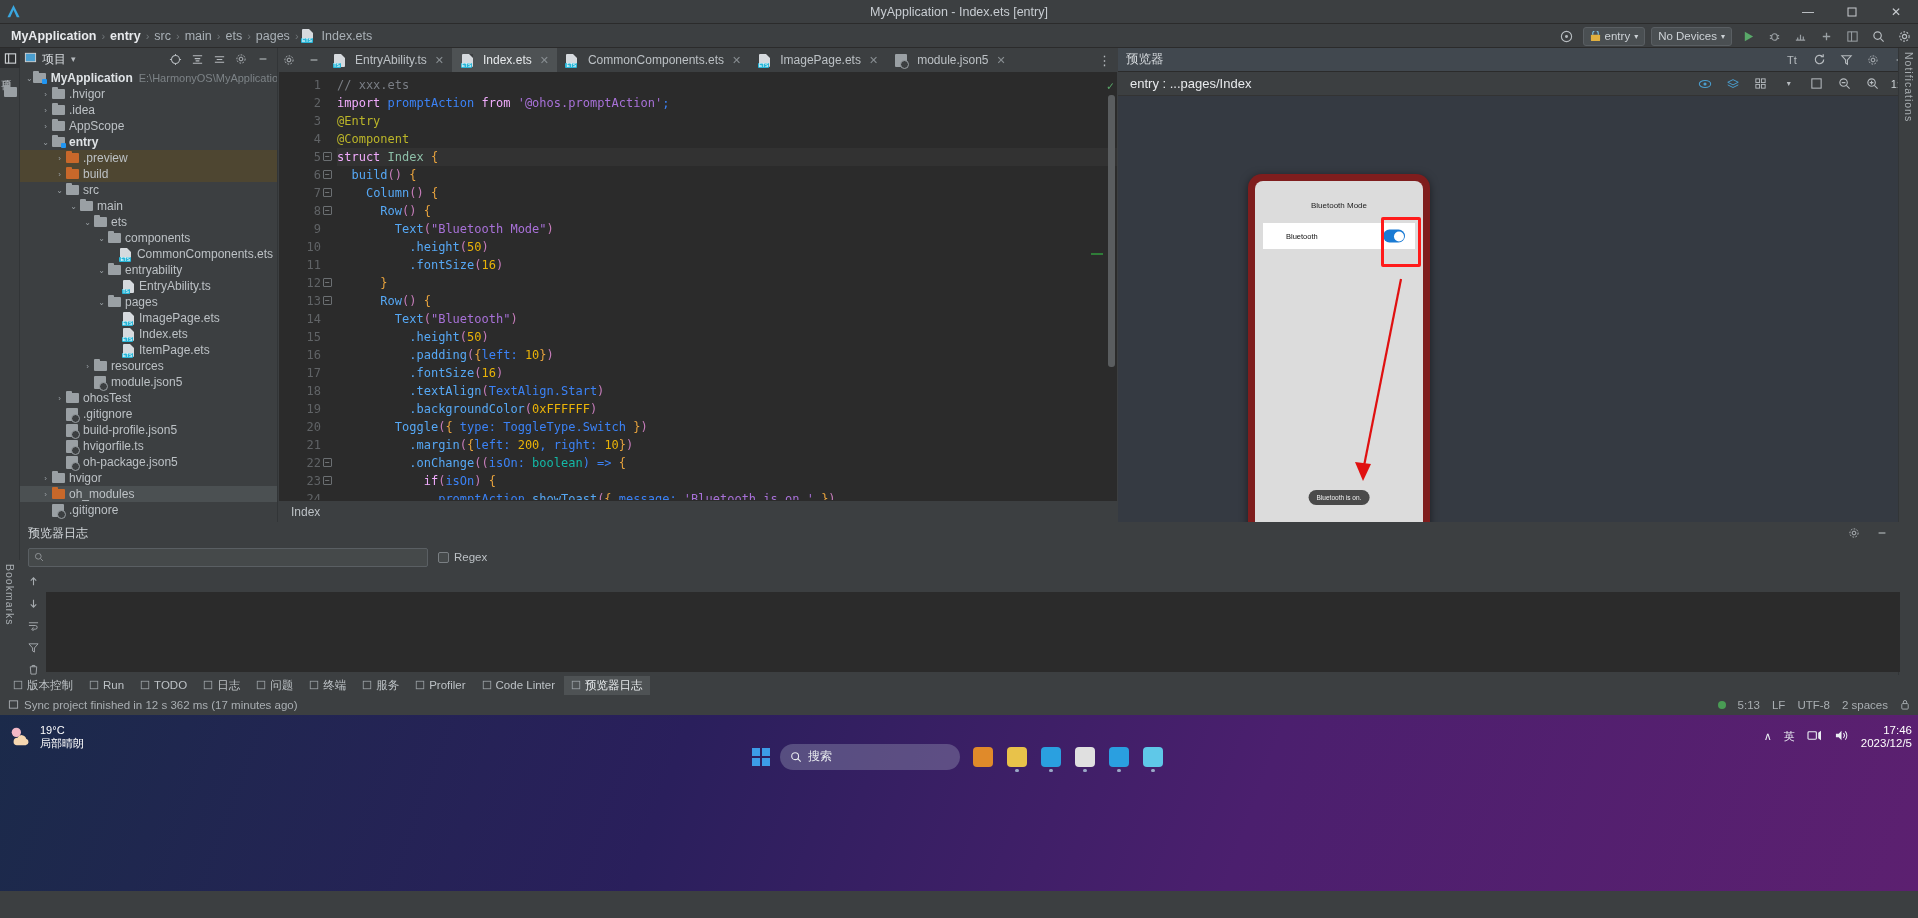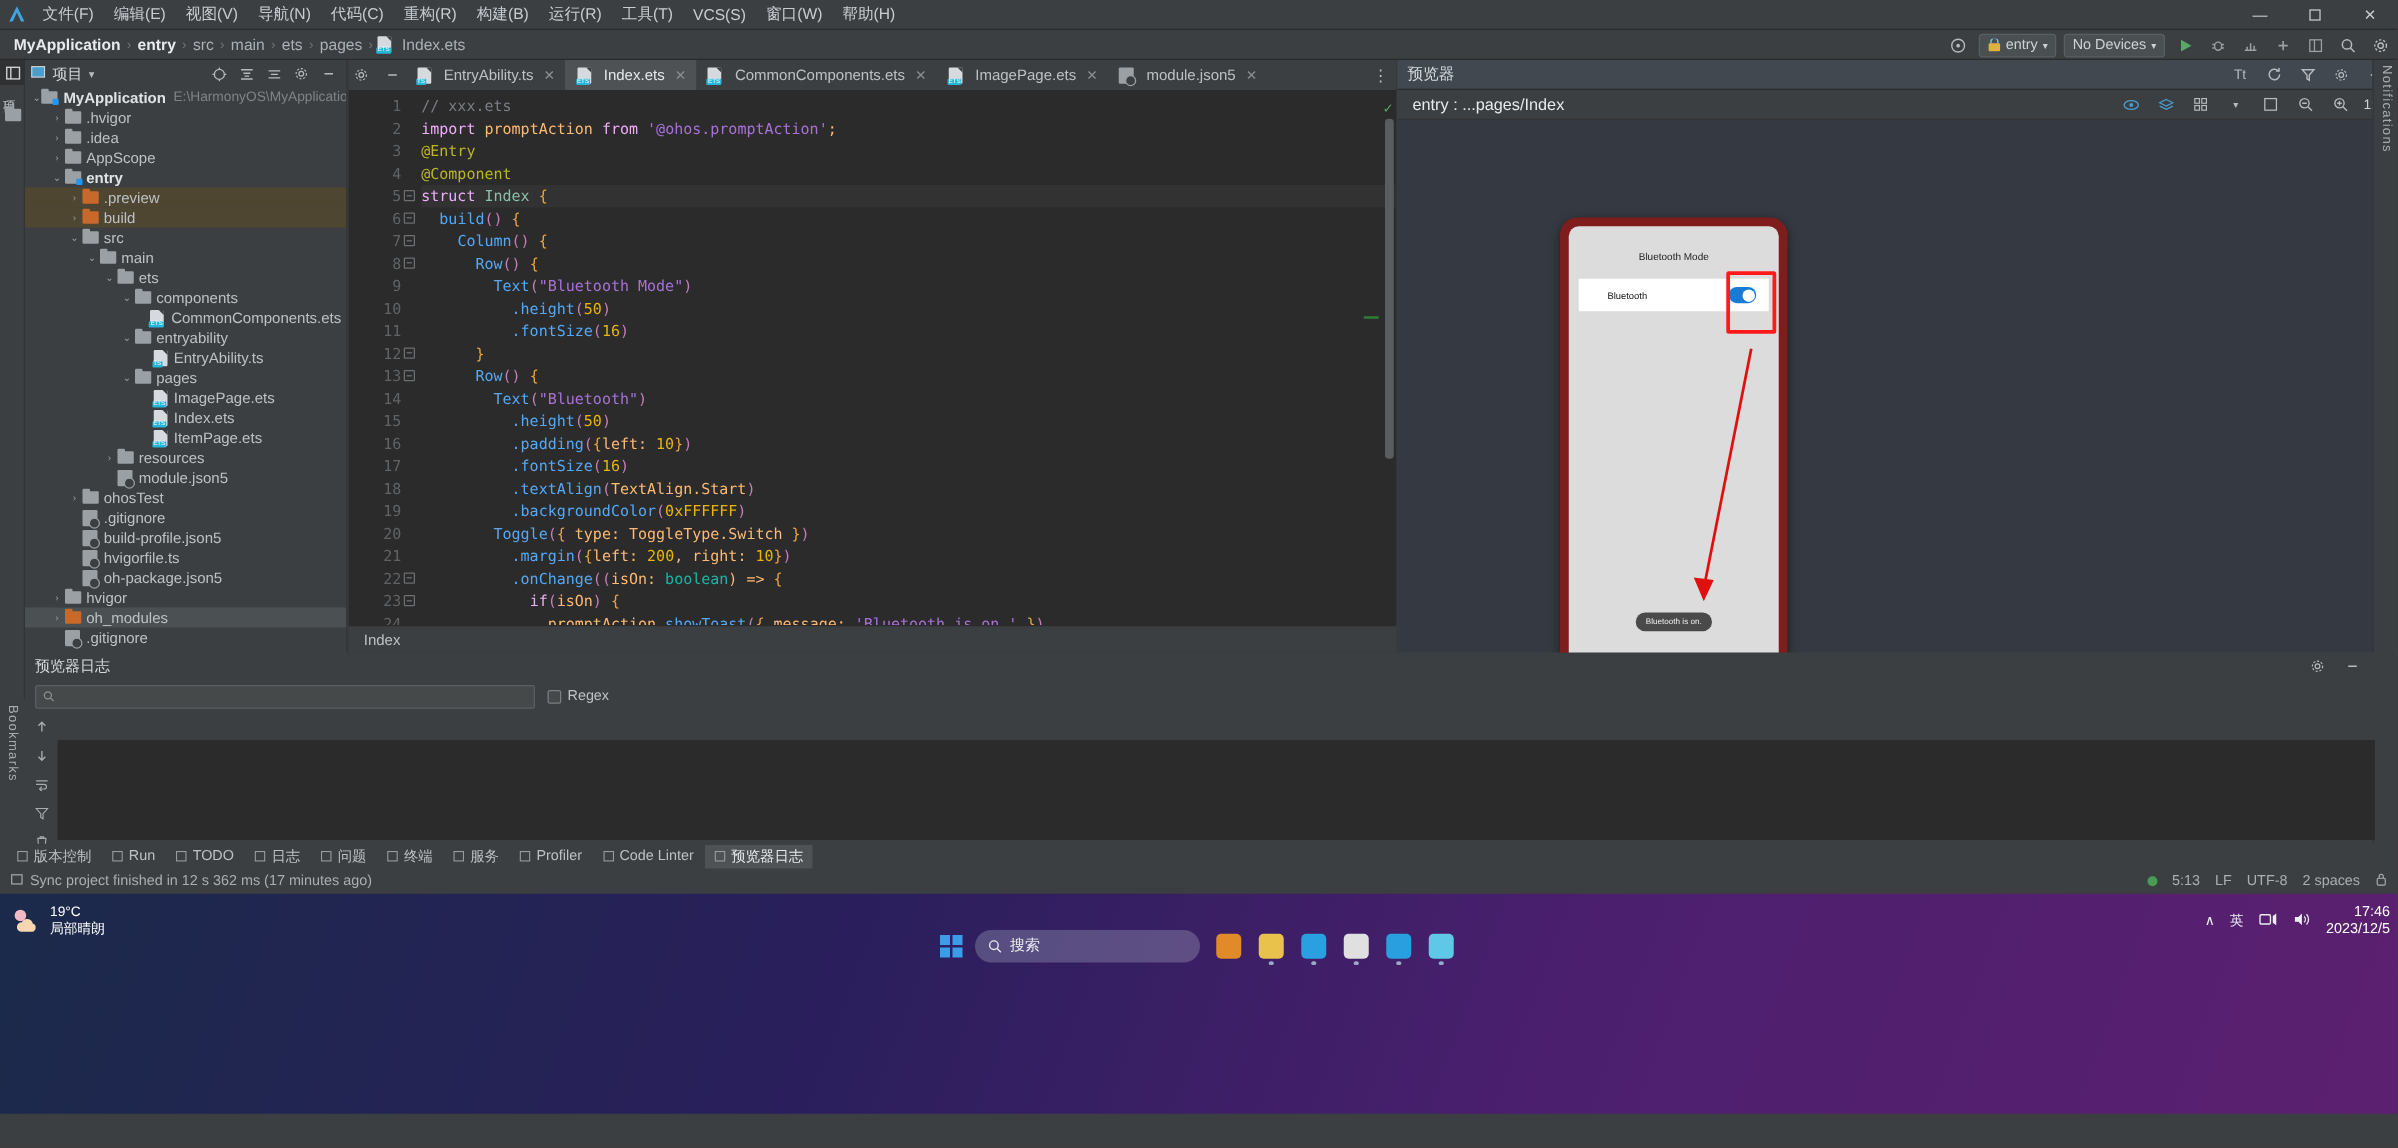--- a/index.html
+++ b/index.html
@@ -76,21 +76,21 @@
     font-family:"DejaVu Sans Mono", monospace;font-size:12px;line-height:18px;}
   #gutter{position:absolute;left:0;top:0;width:48px;bottom:0;text-align:right;color:#606366;padding-top:3px;}
   #gutter div{height:18px;padding-right:6px;}
   #folds{position:absolute;left:40px;top:3px;width:18px;bottom:0;}
   .fold{position:absolute;width:9px;height:9px;border:1px solid #6b6f72;color:#8d9194;font-size:8px;
     line-height:7px;text-align:center;border-radius:1px;left:4px;}
   #codetext{position:absolute;left:58px;top:3px;right:0;bottom:0;white-space:pre;}
   .cl{height:18px;}
   .cl.hl{background:#323232;}
   .k{color:#f0abfc;} .kw{color:#14b8a6;} .strp{color:#a871d8;}
-  .num{color:#eab308;margin-top:34px;} .fn{color:#56a8f5;} .cmt{color:#7a7e85;} .def{color:#fdba74;}
+  .num{color:#eab308;margin-top:34px;} .fn{color:#56a8f5;} .cmt{color:#7a7e85;} .def{color:#3b82f6;}
   .ann{color:#bbb529;} .par{color:#c77dbb;} .brk{color:#e8a33d;} .id{color:#8dbfa8;}
   .sel{background:#214283;}
   #bc{position:absolute;left:0;bottom:0;height:22px;width:100%;background:#3c3f41;display:flex;align-items:center;
     padding-left:12px;font-size:12px;color:#bcc1c5;border-top:1px solid #2b2b2b;}
   #scroll-thumb{position:absolute;right:2px;top:22px;width:7px;height:272px;background:#5a5d5f;border-radius:3px;}
 
   
   #previewer{position:absolute;left:1118px;top:48px;width:800px;height:474px;background:#3c3f41;}
   #pv-head{height:24px;background:#41484f;display:flex;align-items:center;padding:0 8px;border-bottom:1px solid #2b2b2b;}
   #pv-head .t{font-size:12.5px;color:#d6dade;}
@@ -154,34 +154,21 @@
 </style>
 </head>
 <body>
 
 <div id="titlebar">
   <div id="logo">
     <svg width="15" height="15" viewBox="0 0 16 16">
         <path d="M8 1 L14.5 14 L11.5 14 L8 6.5 L4.5 14 L1.5 14 Z" fill="#3aa7e0"></path>
       </svg>
   </div>
-  <div class="menu-list" id="menus">
-      <div class="menu-item">文件(F)</div>
-      <div class="menu-item">编辑(E)</div>
-      <div class="menu-item">视图(V)</div>
-      <div class="menu-item">导航(N)</div>
-      <div class="menu-item">代码(C)</div>
-      <div class="menu-item">重构(R)</div>
-      <div class="menu-item">构建(B)</div>
-      <div class="menu-item">运行(R)</div>
-      <div class="menu-item">工具(T)</div>
-      <div class="menu-item">VCS(S)</div>
-      <div class="menu-item">窗口(W)</div>
-      <div class="menu-item">帮助(H)</div>
-    </div>
+  <div id="win-title">MyApplication - Index.ets [entry]</div>
   <div id="win-ctrl">
     <div class="wc">—</div>
     <div class="wc">
       <svg width="10" height="10" viewBox="0 0 10 10">
           <rect x="1" y="1" width="8" height="8" fill="none" stroke="#c9cdd1"></rect>
         </svg>
     </div>
     <div class="wc close">✕</div>
   </div>
 </div>

